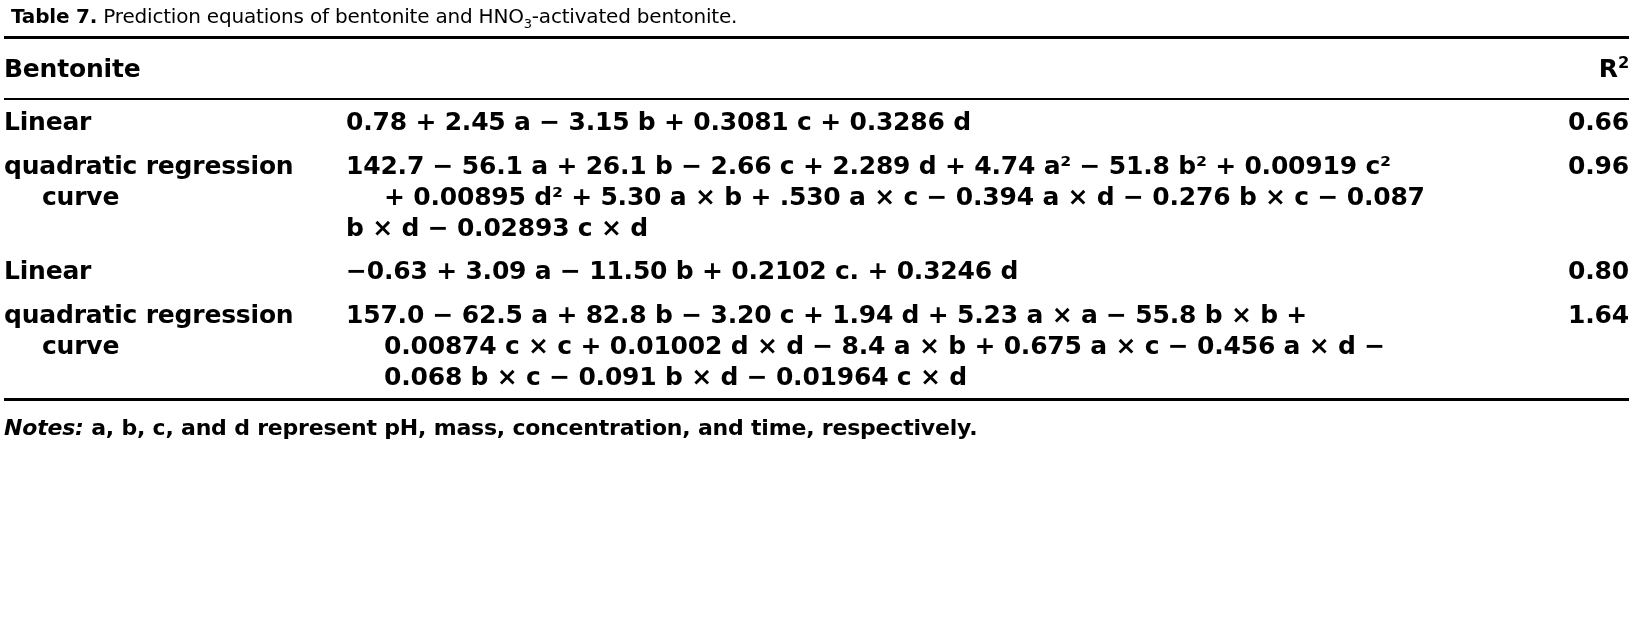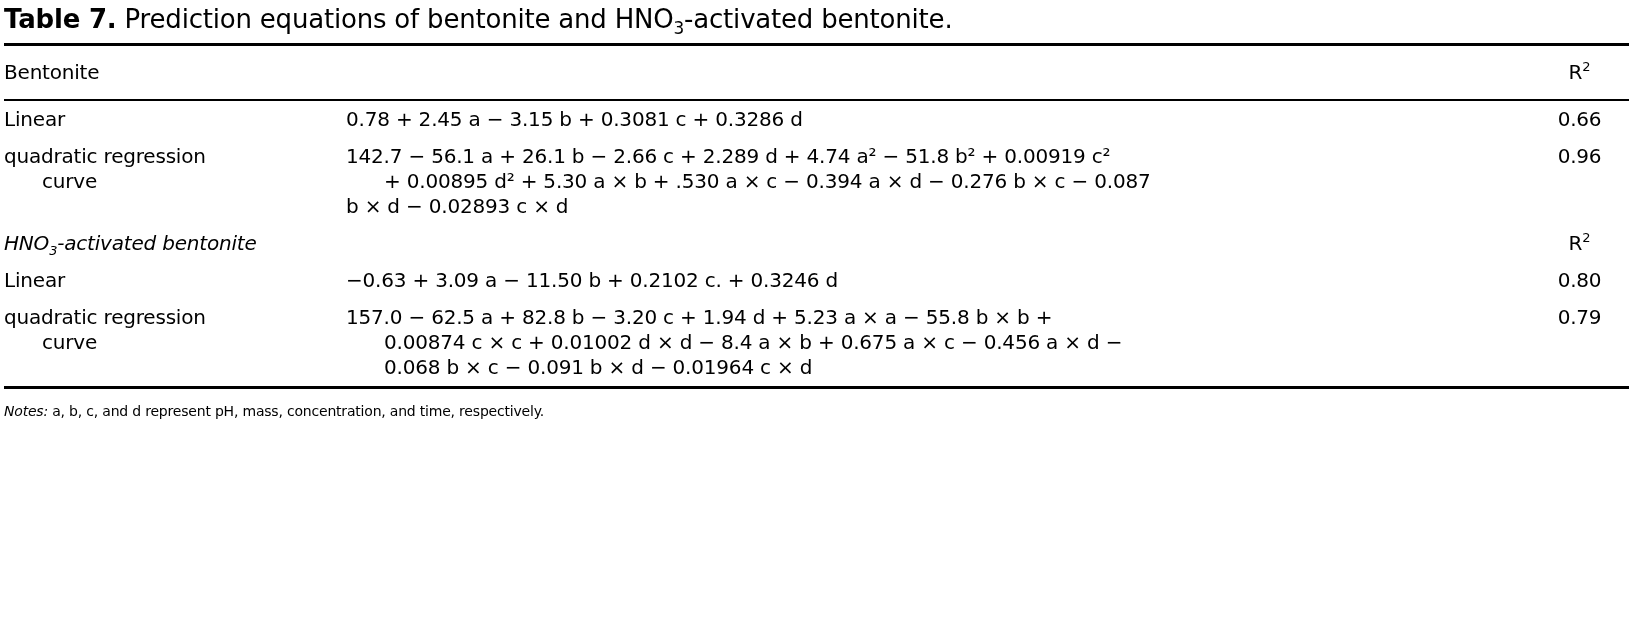--- a/index.html
+++ b/index.html
@@ -13,24 +13,25 @@
   }
   .page {
     width: 1629px;
     height: 630px;
     box-sizing: border-box;
     padding: 0 4px;
     position: relative;
     overflow: hidden;
   }
   .caption {
-    font-size: 26px;
+    font-size: 20px;
     line-height: 1.2;
     padding: 4px 0 8px 0;
     letter-spacing: -0.2px;
+    margin-left: 7px;
   }
   .caption .label {
     font-weight: bold;
   }
   table.tbl {
     width: 100%;
     border-collapse: collapse;
     table-layout: fixed;
   }
   .rule-top {
@@ -38,37 +39,37 @@
   }
   .rule-mid {
     border-top: 2px solid #000;
   }
   .rule-bottom {
     border-top: 3px solid #000;
   }
   td, th {
     vertical-align: top;
     text-align: left;
-    font-weight: normal;
-    font-size: 20px;
+    font-weight: bold;
+    font-size: 25px;
     line-height: 1.25;
     padding: 6px 0 6px 0;
     letter-spacing: -0.2px;
     margin-left: 20px;
   }
   col.c-name { width: 340px; }
   col.c-eq   { width: 1180px; }
   col.c-r2   { width: 105px; }
 
   .hdr-row td {
     padding-top: 14px;
     padding-bottom: 14px;
   }
   .r2cell {
-    text-align: center;
+    text-align: right;
     padding-left: 6px;
     white-space: nowrap;
   }
   .eqcell {
     padding-left: 2px;
   }
   .namecell {
     padding-right: 8px;
   }
   .eq-line {
@@ -78,23 +79,24 @@
     padding-left: 38px;
   }
   .italic {
     font-style: italic;
   }
   sub, sup {
     font-size: 0.65em;
     line-height: 0;
   }
   .notes {
-    font-size: 14px;
+    font-size: 22px;
     padding-top: 10px;
     letter-spacing: -0.2px;
+    font-weight: bold;
   }
   .notes .nlabel {
     font-style: italic;
   }
   .tight td { padding-top: 2px; padding-bottom: 2px; }
 </style>
 </head>
 <body>
 
 <div class="page">
@@ -131,45 +133,40 @@
           <span class="eq-line ind">curve</span>
         </td>
         <td class="eqcell">
           <span class="eq-line">142.7 − 56.1 a + 26.1 b − 2.66 c + 2.289 d + 4.74 a² − 51.8 b² + 0.00919 c²</span>
           <span class="eq-line ind">+ 0.00895 d² + 5.30 a × b + .530 a × c − 0.394 a × d − 0.276 b × c − 0.087</span>
           <span class="eq-line">b × d − 0.02893 c × d</span>
         </td>
         <td class="r2cell">0.96</td>
       </tr>
 
-      <tr>
-        <td class="namecell italic"><span>HNO</span><sub>3</sub><span>-activated bentonite</span></td>
-        <td class="eqcell"></td>
-        <td class="r2cell"><span>R</span><sup>2</sup></td>
-      </tr>
 
       <tr>
         <td class="namecell">Linear</td>
         <td class="eqcell">
           <span class="eq-line">−0.63 + 3.09 a − 11.50 b + 0.2102 c. + 0.3246 d</span>
         </td>
         <td class="r2cell">0.80</td>
       </tr>
 
       <tr>
         <td class="namecell">
           <span class="eq-line">quadratic regression</span>
           <span class="eq-line ind">curve</span>
         </td>
         <td class="eqcell">
           <span class="eq-line">157.0 − 62.5 a + 82.8 b − 3.20 c + 1.94 d + 5.23 a × a − 55.8 b × b +</span>
           <span class="eq-line ind">0.00874 c × c + 0.01002 d × d − 8.4 a × b + 0.675 a × c − 0.456 a × d −</span>
           <span class="eq-line ind">0.068 b × c − 0.091 b × d − 0.01964 c × d</span>
         </td>
-        <td class="r2cell">0.79</td>
+        <td class="r2cell">1.64</td>
       </tr>
 
       <tr class="tight">
         <td class="rule-bottom"></td>
         <td class="rule-bottom"></td>
         <td class="rule-bottom"></td>
       </tr>
     </tbody>
   </table>
 

